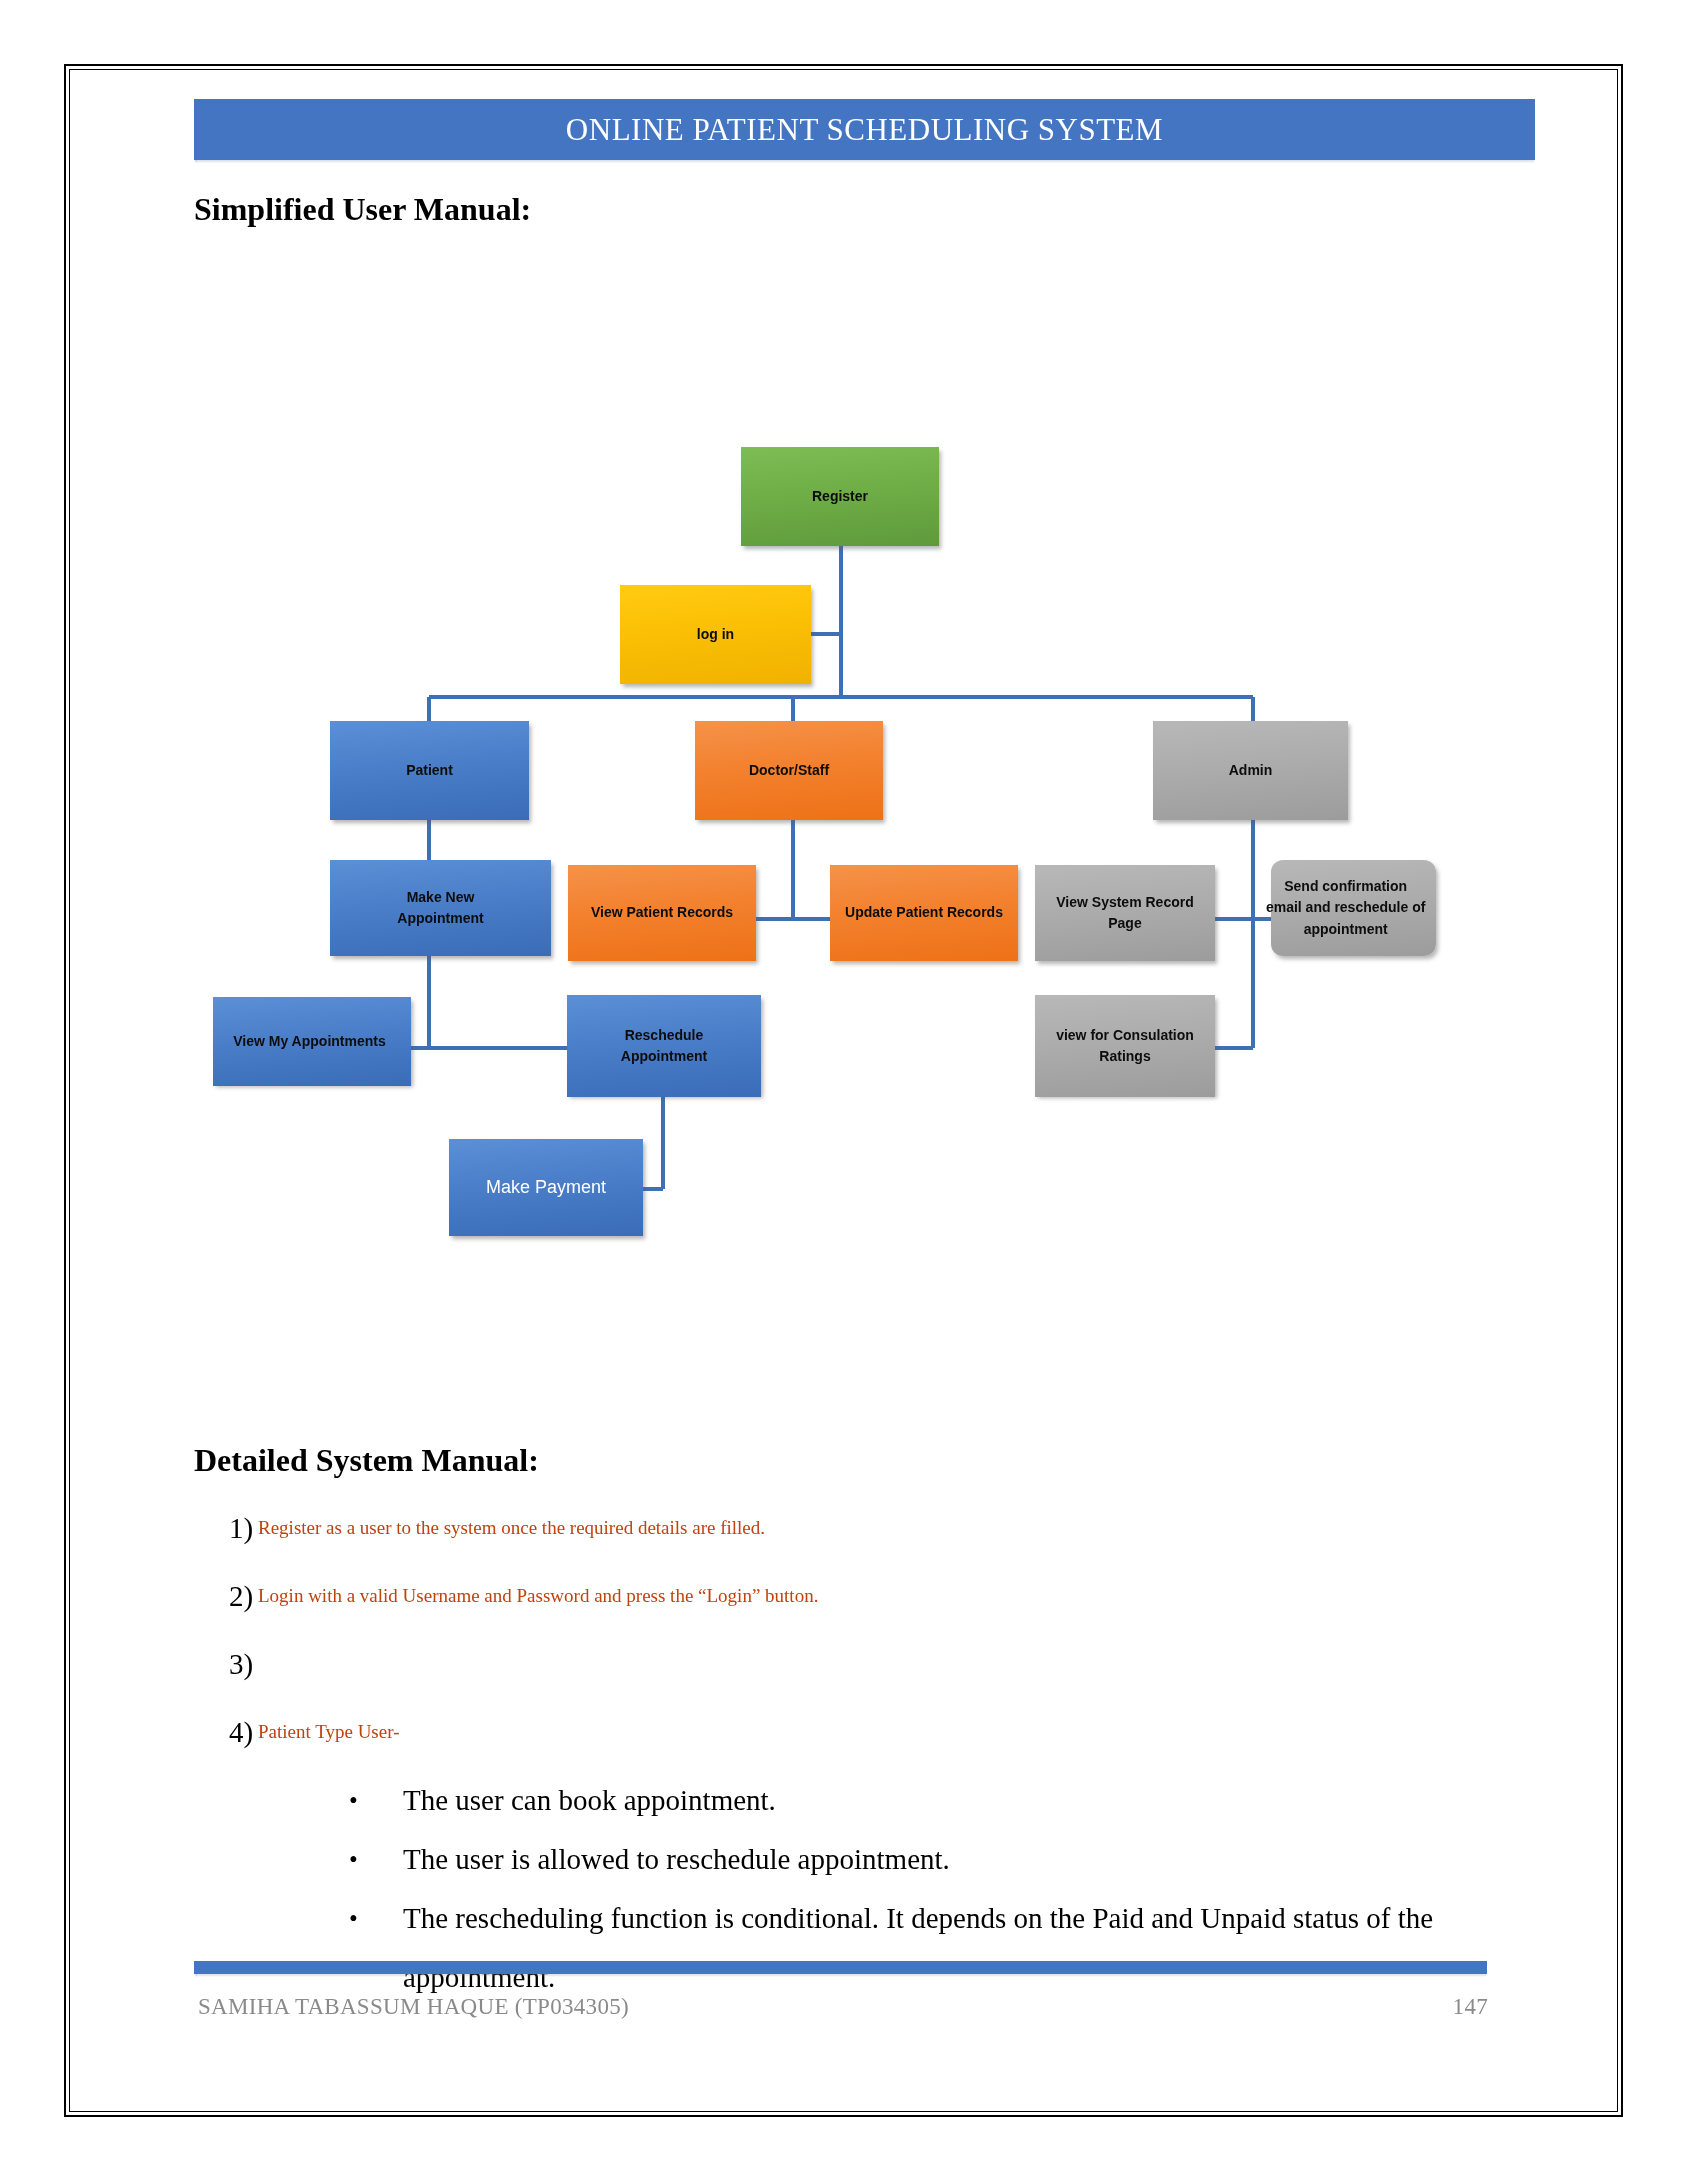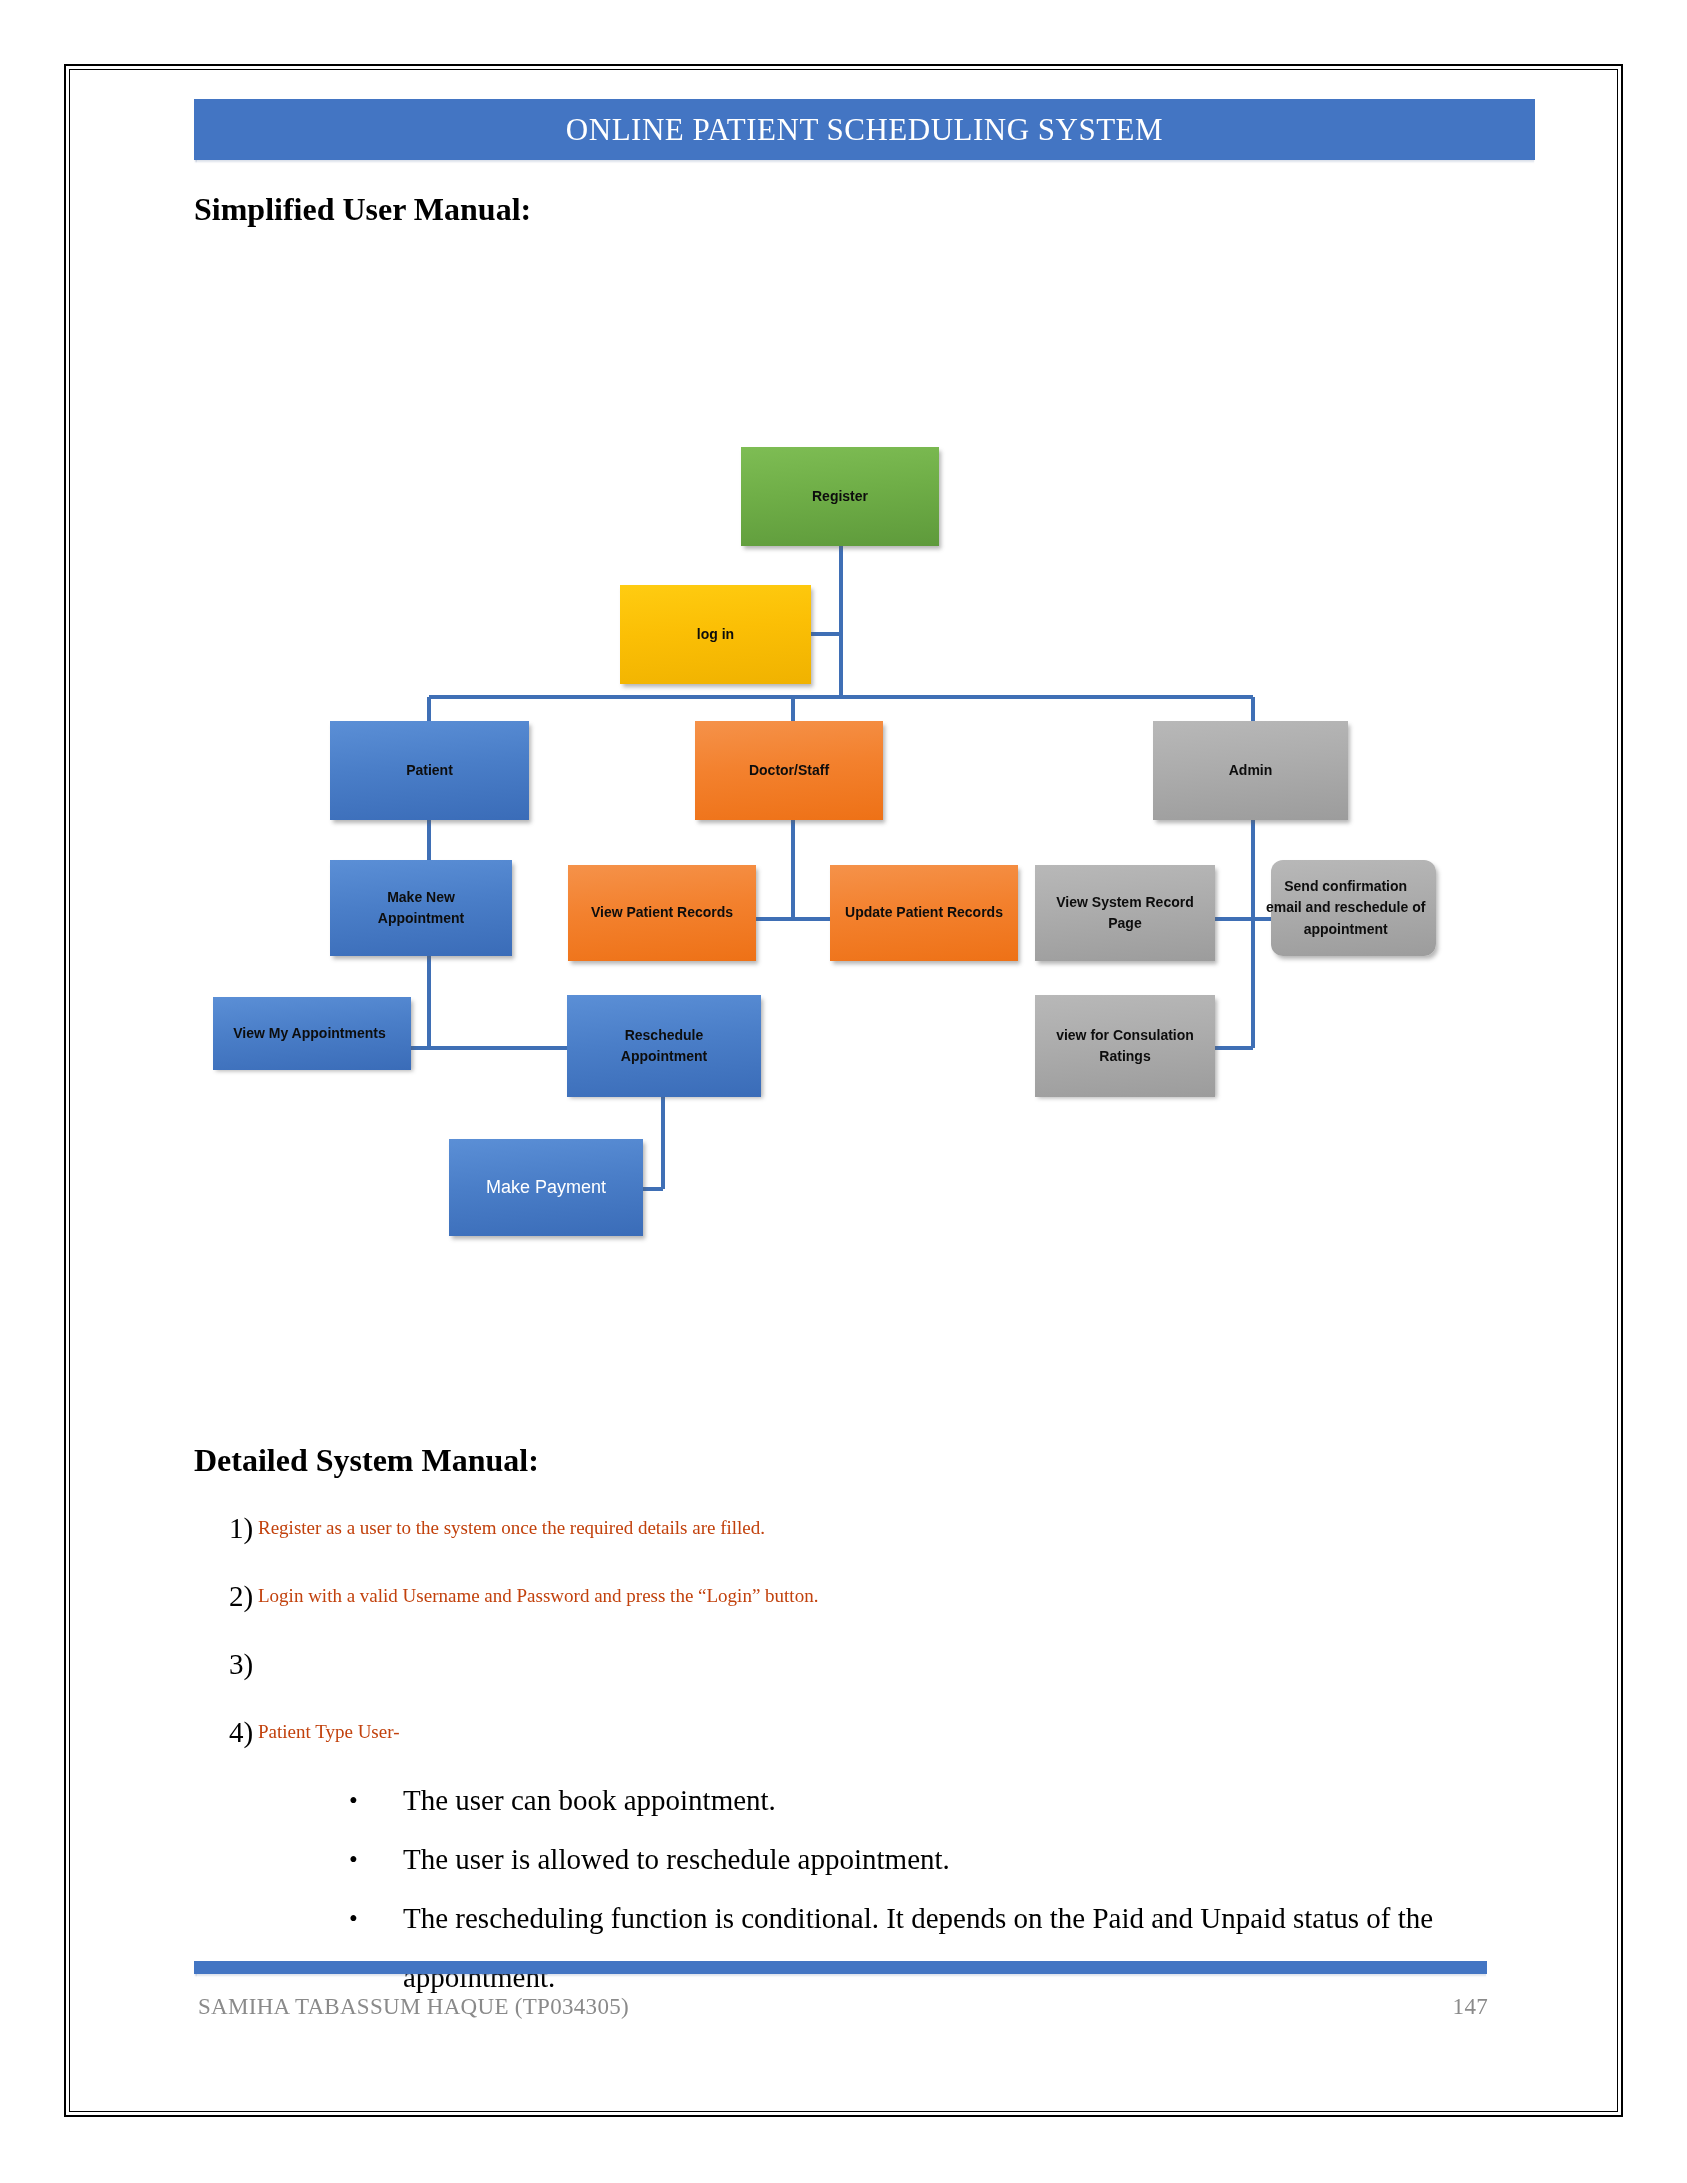--- a/index.html
+++ b/index.html
@@ -249,21 +249,21 @@
   <div class="node fill-blue nowrap" style="left:330px; top:721px; width:199px; height:99px;">
     <span>Patient</span>
   </div>
   <div class="node fill-orange nowrap" style="left:695px; top:721px; width:188px; height:99px;">
     <span>Doctor/Staff</span>
   </div>
   <div class="node fill-gray nowrap" style="left:1153px; top:721px; width:195px; height:99px;">
     <span>Admin</span>
   </div>
 
-  <div class="node fill-blue" style="left:330px; top:860px; width:182px; height:96px;">
+  <div class="node fill-blue" style="left:330px; top:860px; width:221px; height:96px;">
     <span>Make New
 Appointment</span>
   </div>
 
   <div class="node fill-orange nowrap" style="left:568px; top:865px; width:188px; height:96px;">
     <span>View Patient Records</span>
   </div>
   <div class="node fill-orange nowrap" style="left:830px; top:865px; width:188px; height:96px;">
     <span>Update Patient Records</span>
   </div>
@@ -271,21 +271,21 @@
   <div class="node fill-gray" style="left:1035px; top:865px; width:180px; height:96px;">
     <span>View System Record
 Page</span>
   </div>
   <div class="node fill-gray" style="left:1271px; top:860px; width:165px; height:96px;border-radius:12px;">
     <span style="width:196px; margin-left:-15.7px;">Send confirmation
 email and reschedule of
 appointment</span>
   </div>
 
-  <div class="node fill-blue nowrap" style="left:213px; top:997px; width:198px; height:73px;">
+  <div class="node fill-blue nowrap" style="left:213px; top:997px; width:198px; height:89px;">
     <span style="width:208px; margin-left:-5px;">View My Appointments</span>
   </div>
   <div class="node fill-blue" style="left:567px; top:995px; width:194px; height:102px;">
     <span>Reschedule
 Appointment</span>
   </div>
 
   <div class="node fill-gray" style="left:1035px; top:995px; width:180px; height:102px;">
     <span>view for Consulation
 Ratings</span>

